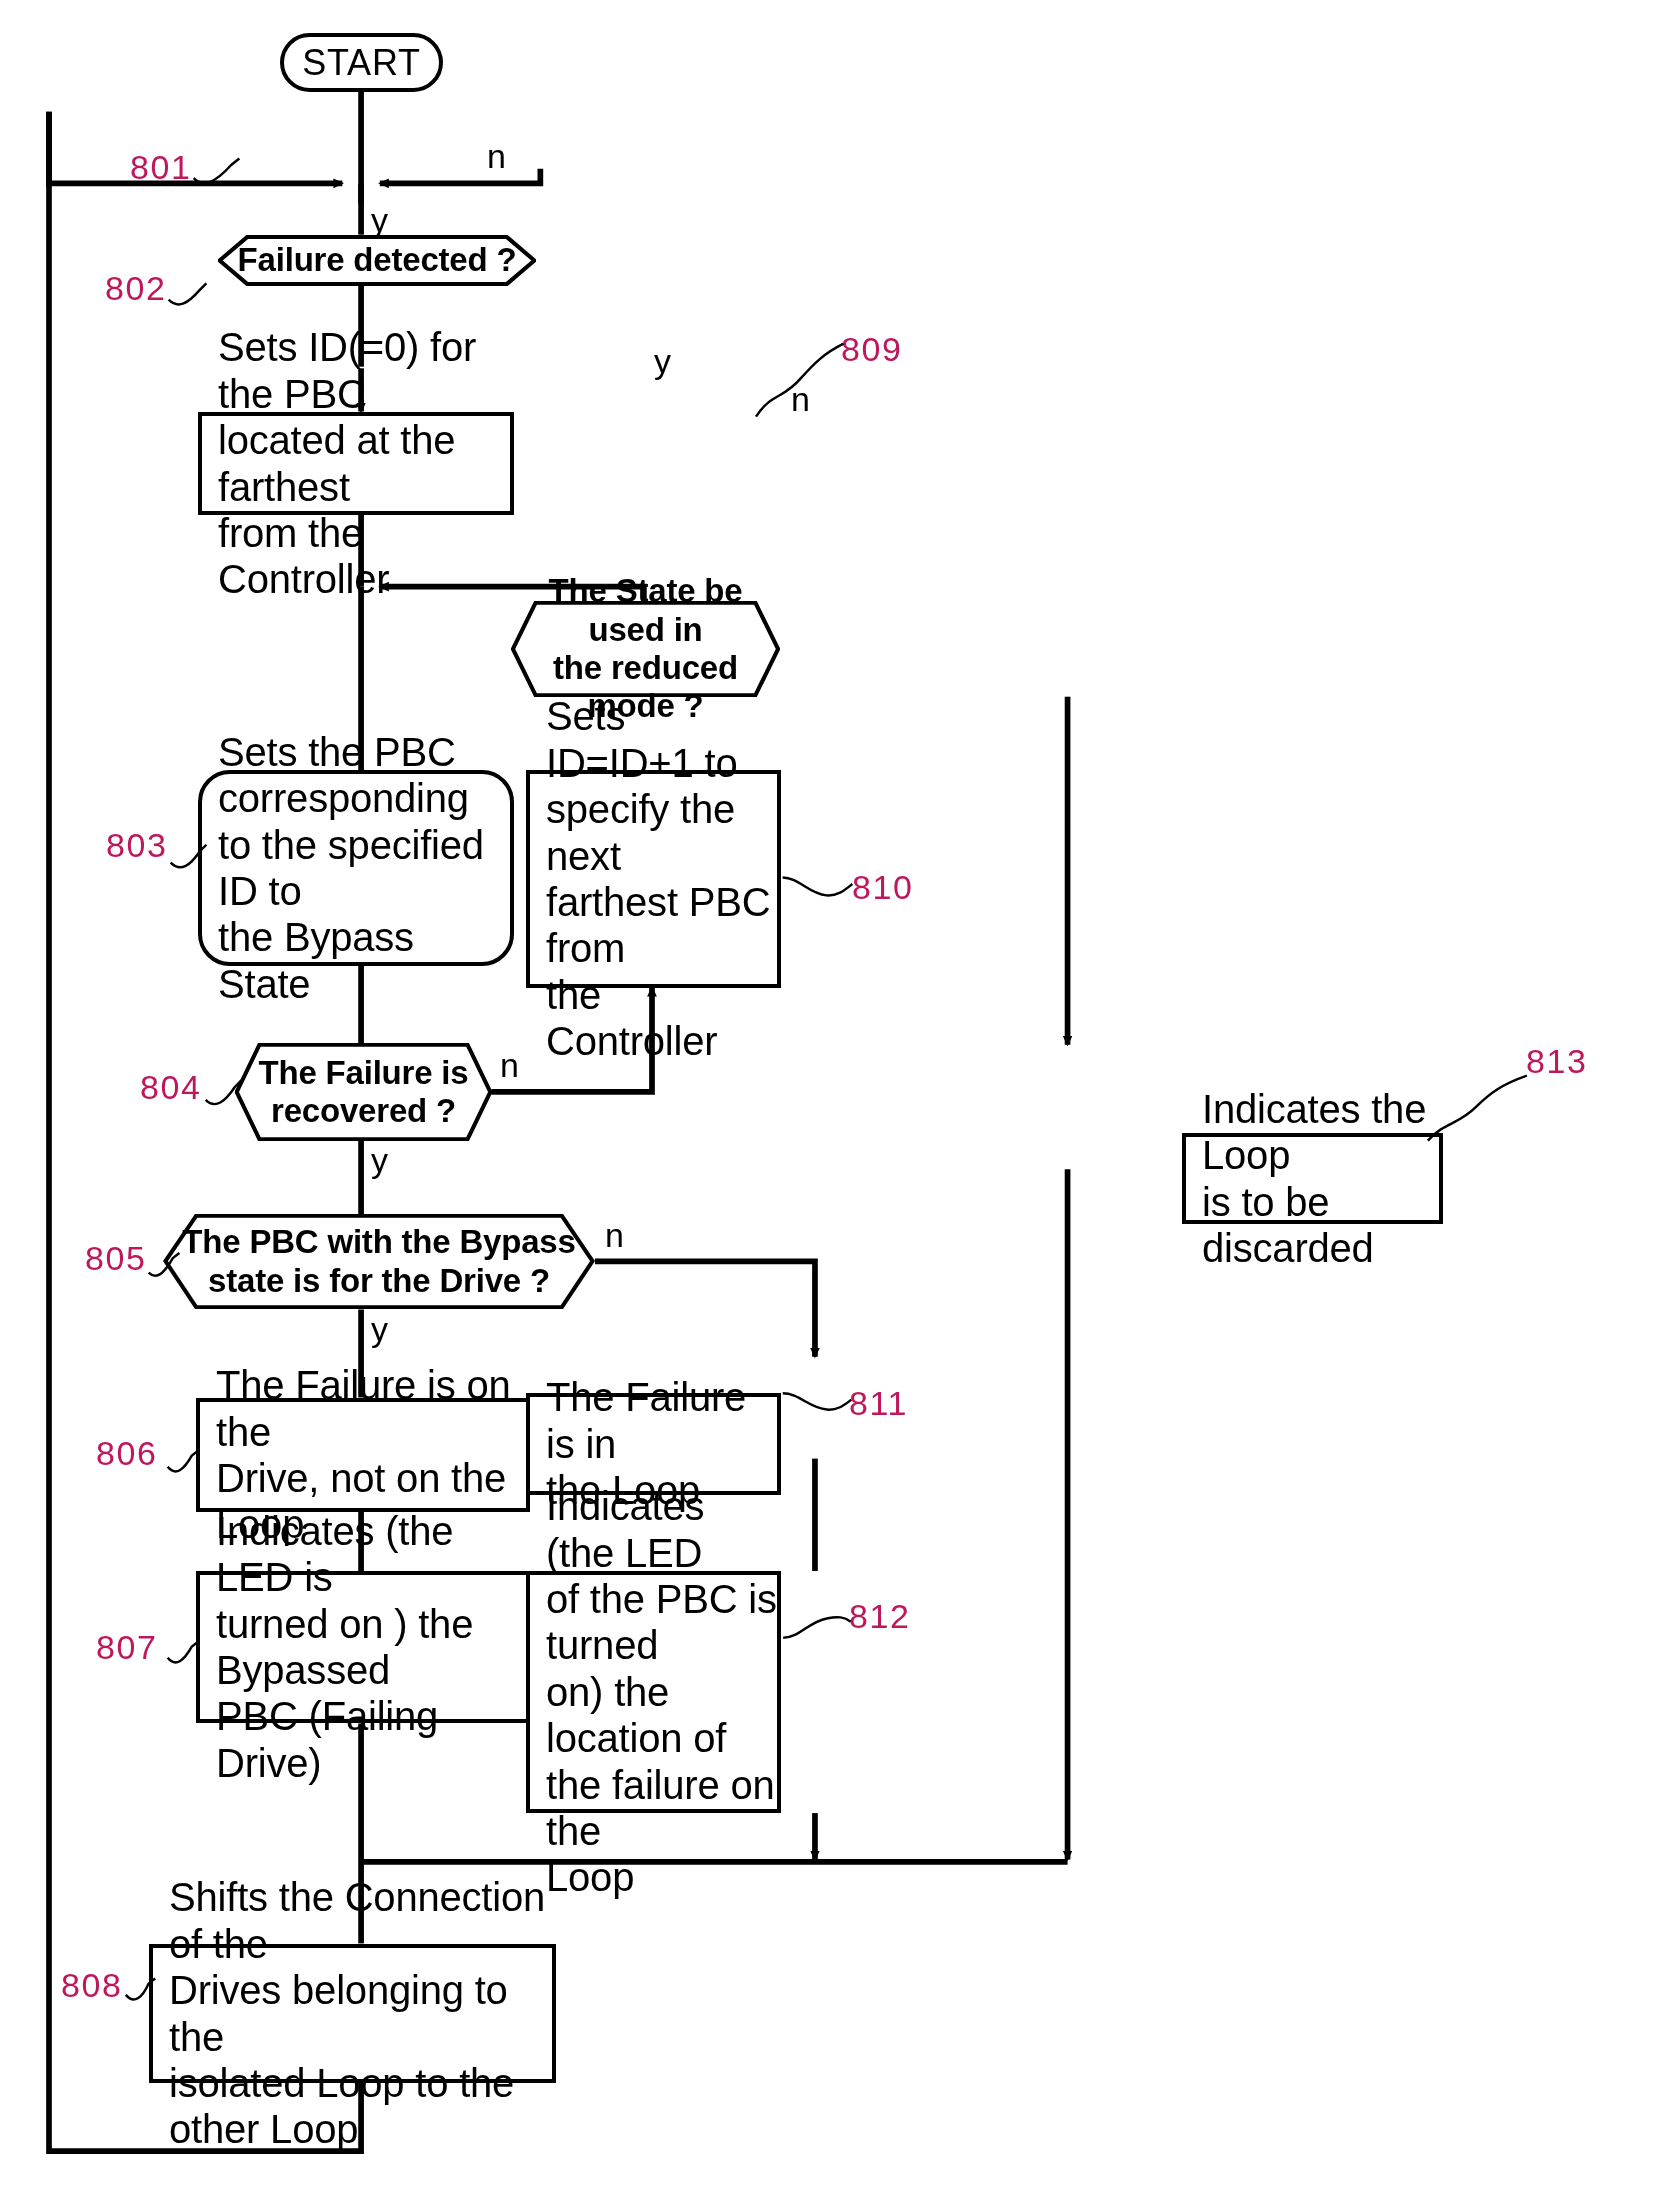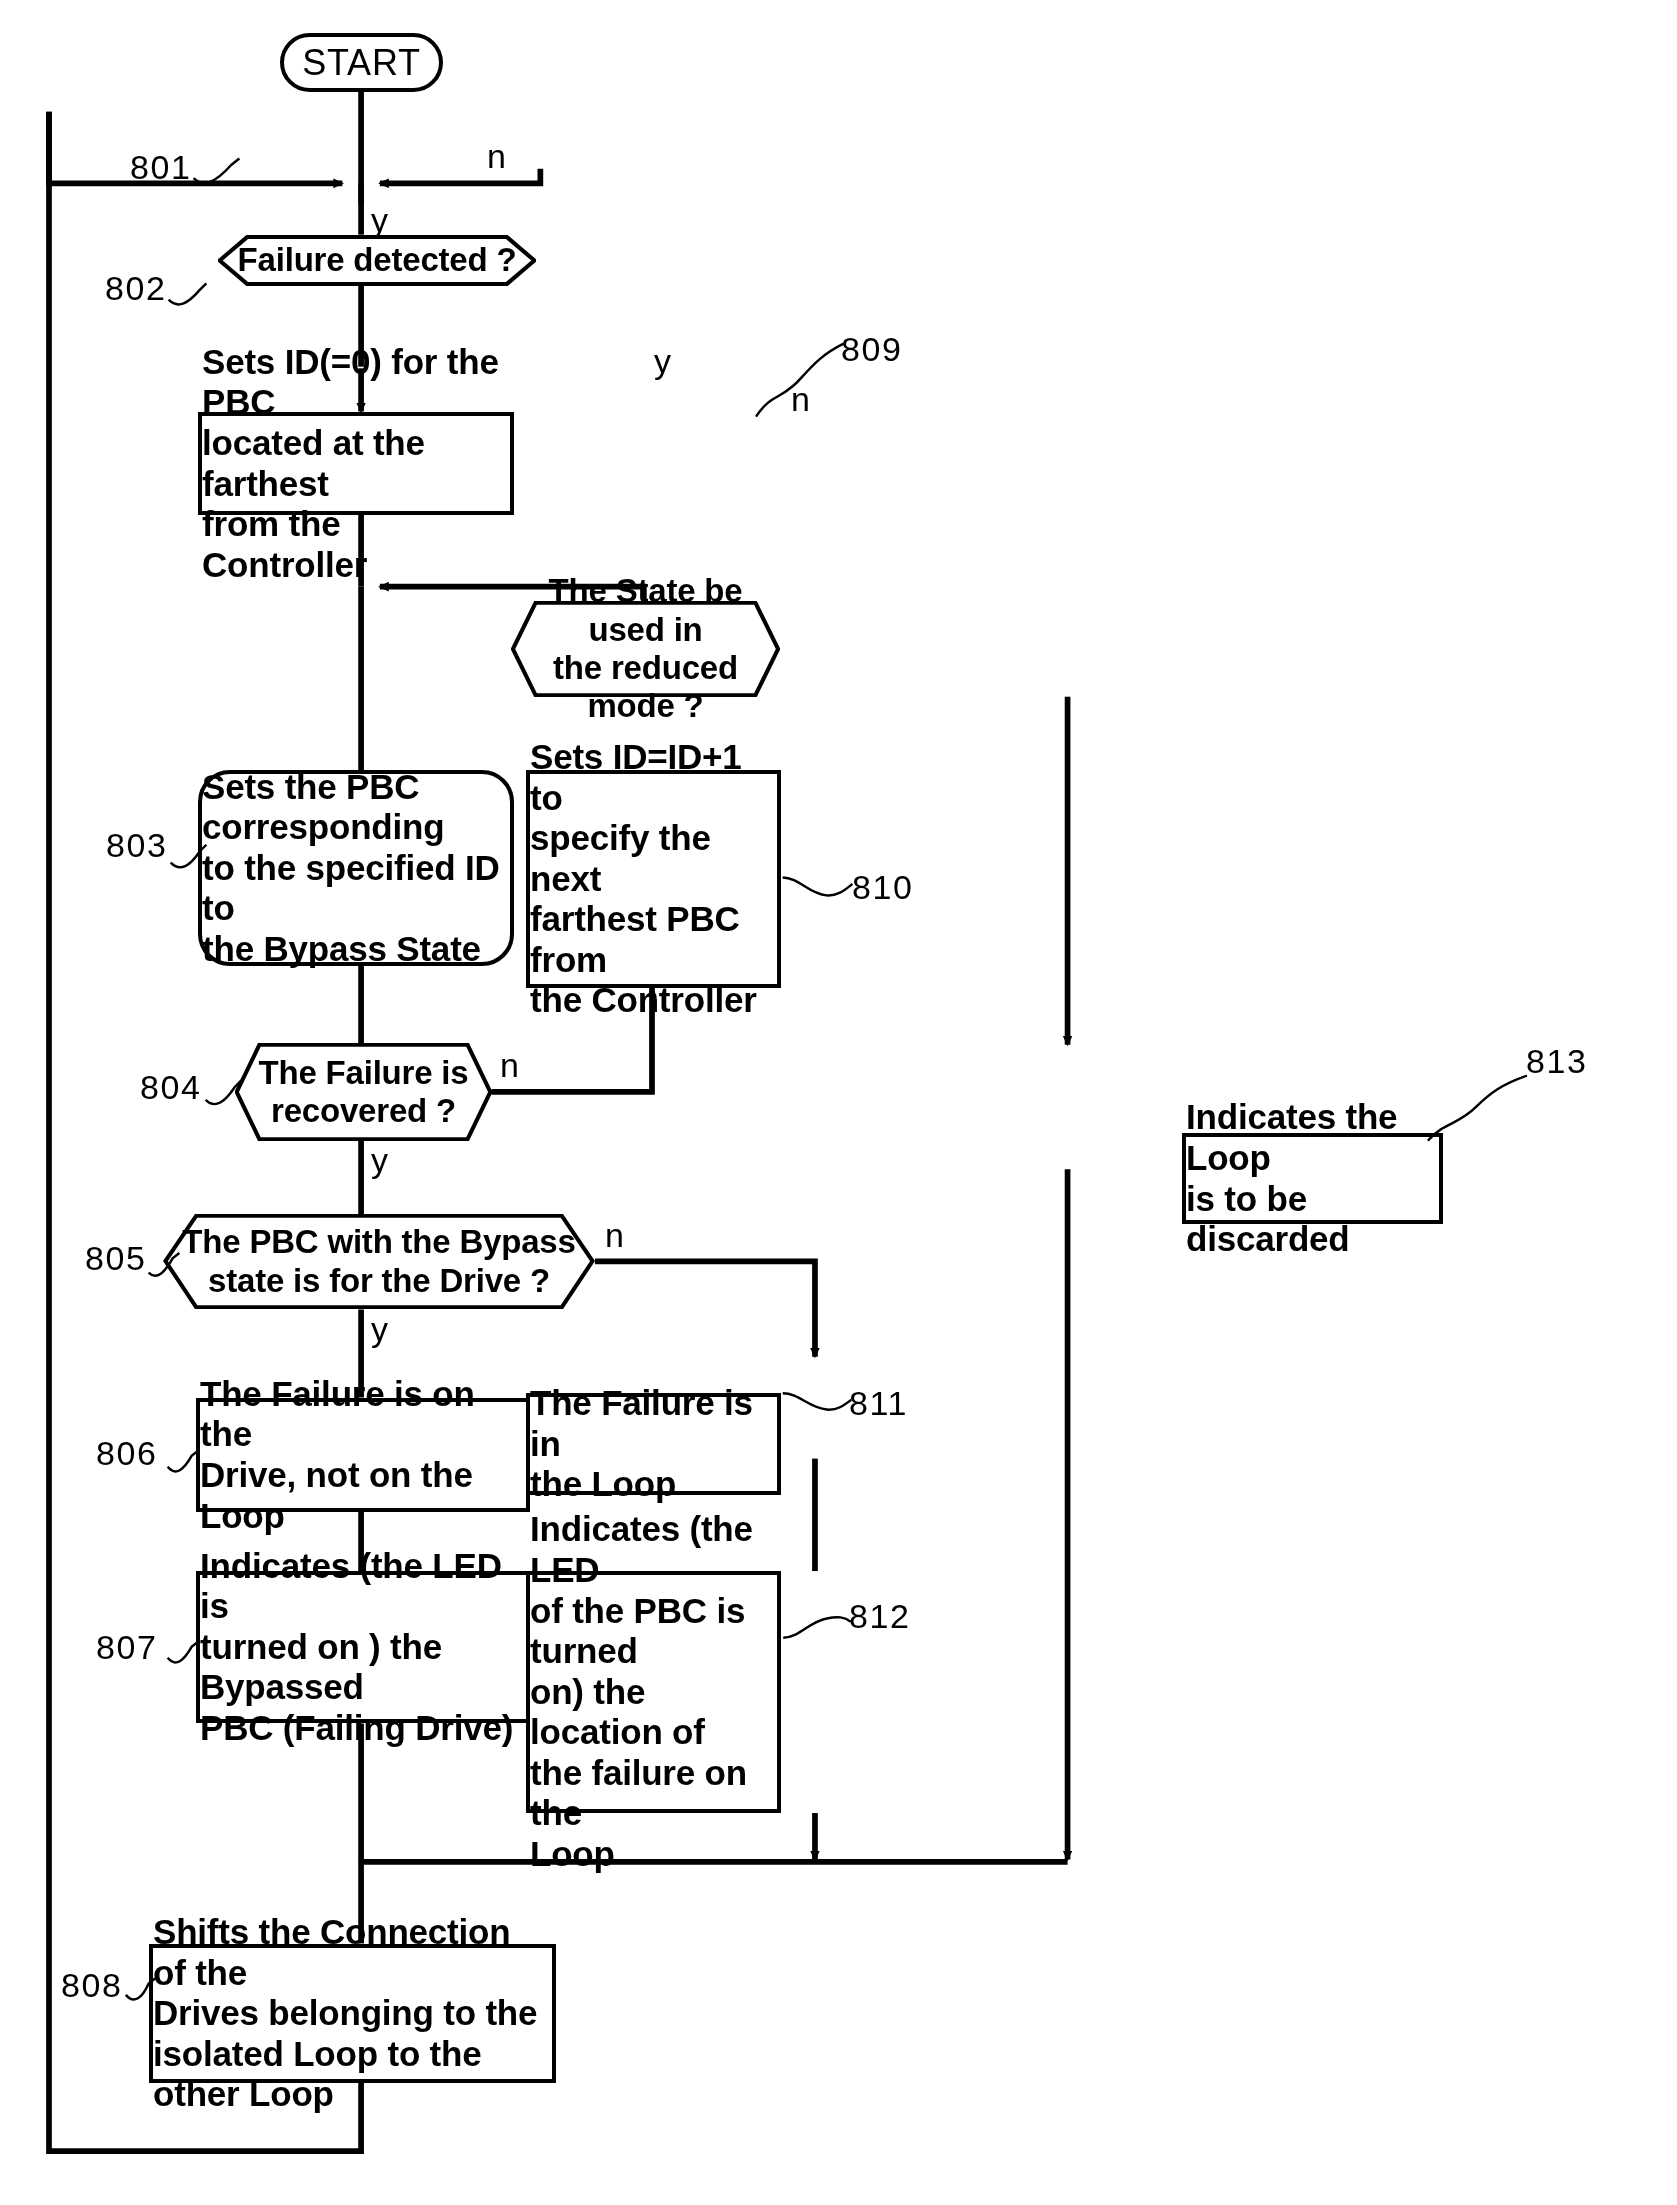--- a/index.html
+++ b/index.html
@@ -30,23 +30,24 @@
     box-sizing: border-box;
     display: flex;
     align-items: center;
     justify-content: center;
     background: #ffffff;
     line-height: 1.16;
     white-space: pre-line;
   }
   .proc {
     border: 4.1px solid #000;
-    font-size: 35px;
-    font-weight: 700;
+    font-size: 40px;
+    font-weight: 400;
     letter-spacing: -0.2px;
+    padding-left: 16px;
   }
   .term {
     border: 4.9px solid #000;
     border-radius: 49px;
     font-size: 36px;
     font-weight: 500;
     letter-spacing: 0.8px;
   }
   .hexwrap {
     position: absolute;
@@ -64,21 +65,21 @@
     font-weight: 700;
     line-height: 1.16;
     white-space: pre-line;
     letter-spacing: -0.2px;
   }
   .ref {
     position: absolute;
     font-size: 34px;
     font-weight: 400;
     letter-spacing: 1.6px;
-    color: #000000;
+    color: #be185d;
     white-space: nowrap;
   }
   .branch {
     position: absolute;
     font-size: 34px;
     font-weight: 400;
     color: #000;
     white-space: nowrap;
   }
 </style>

